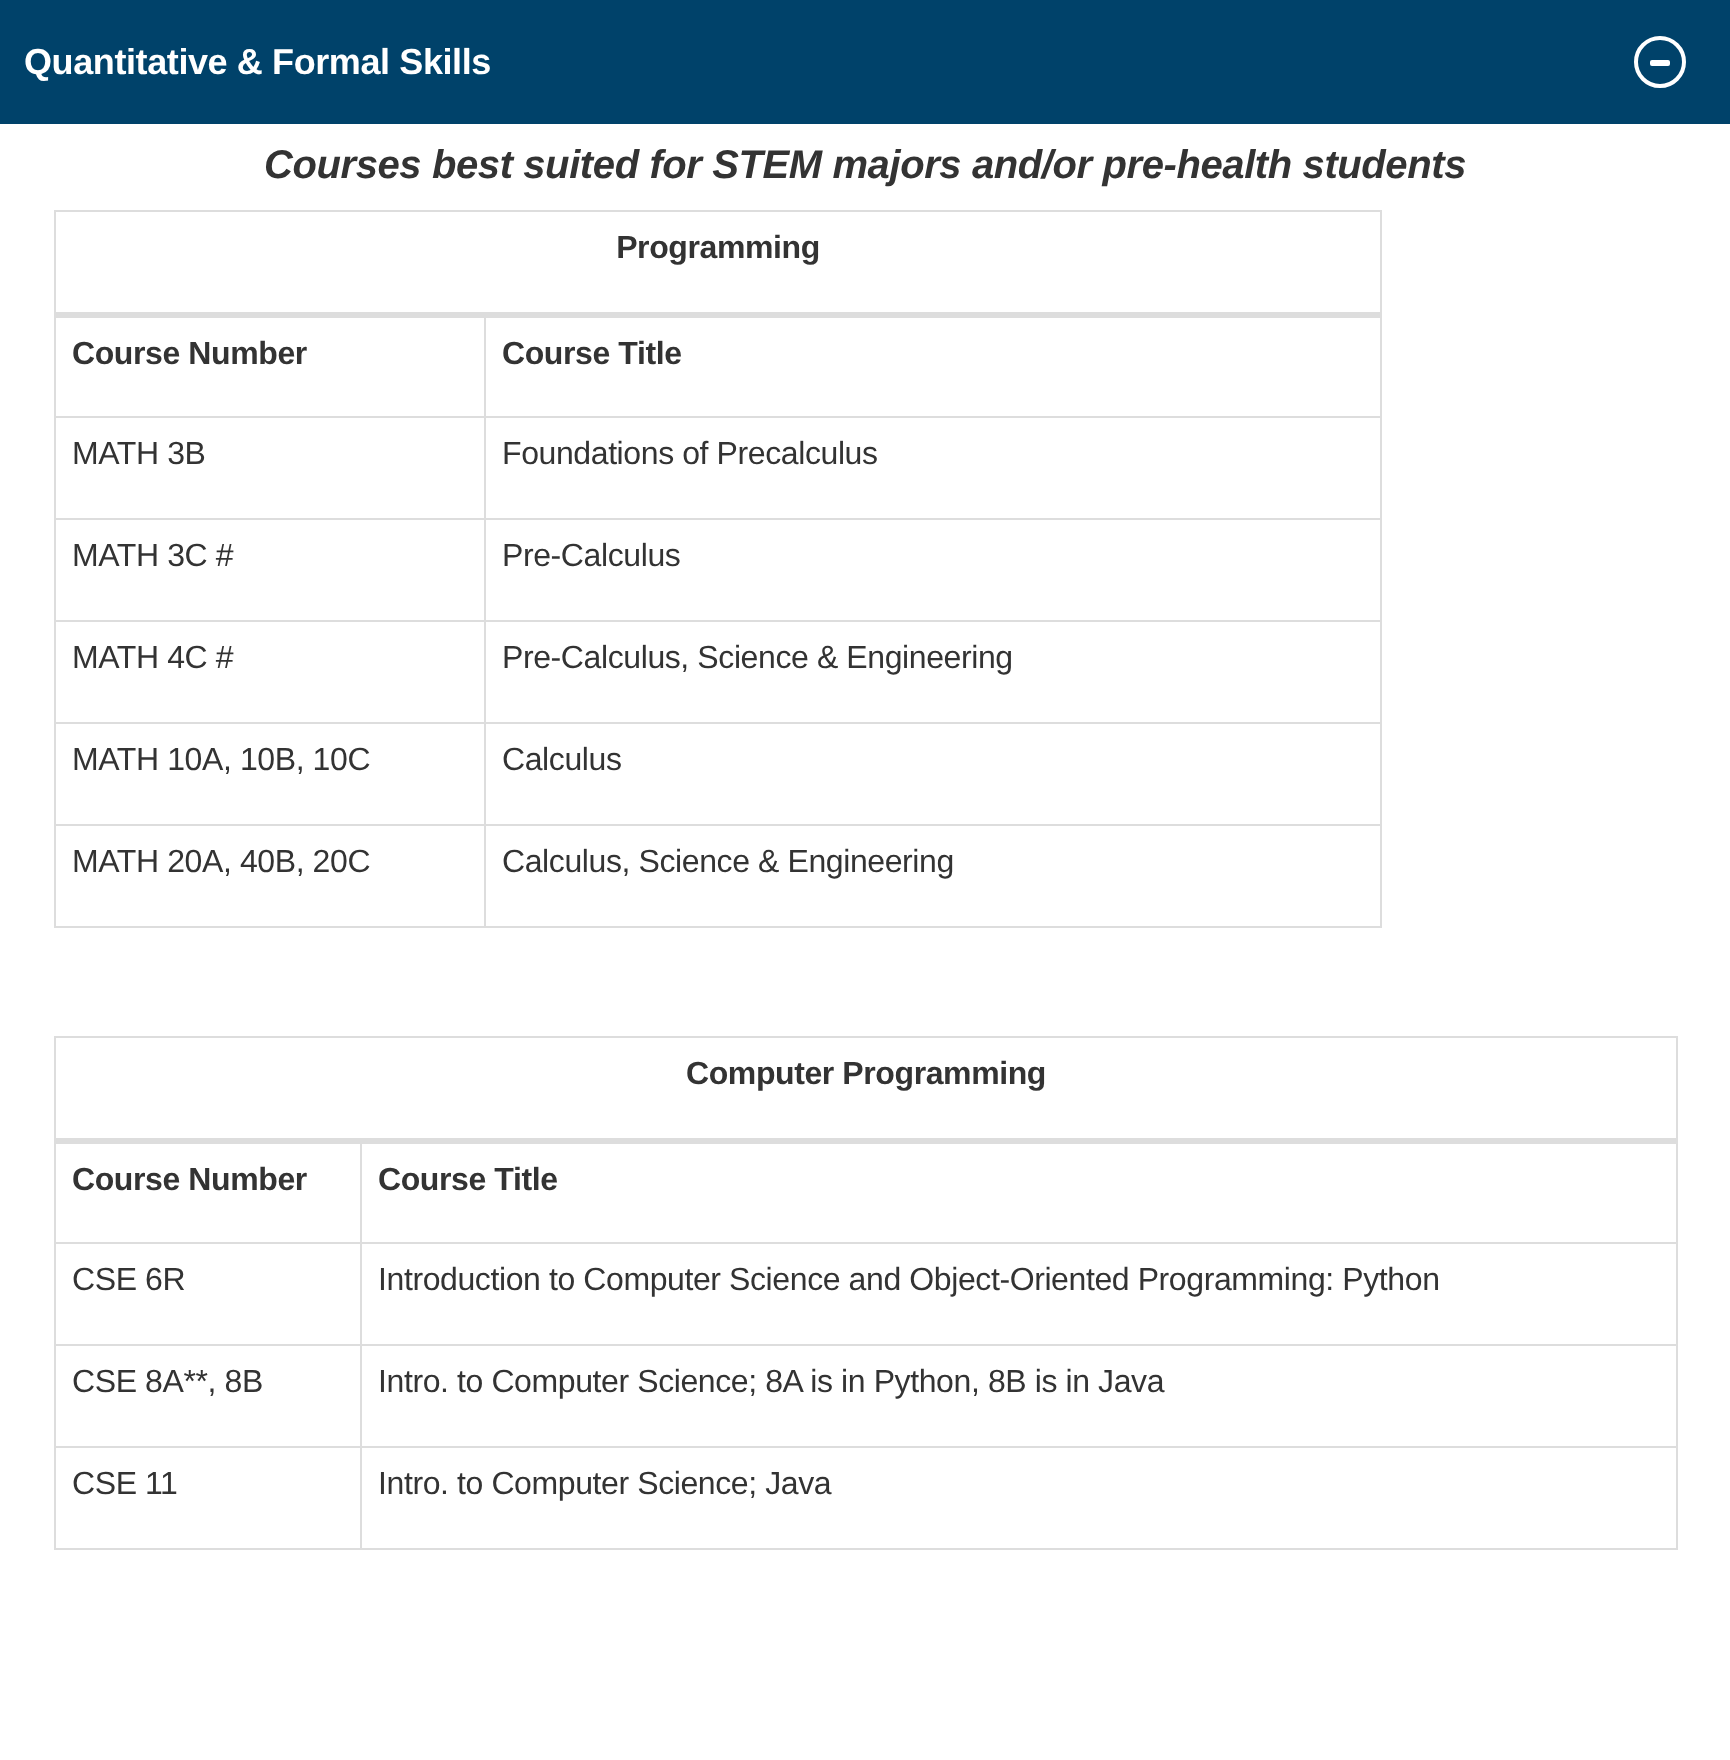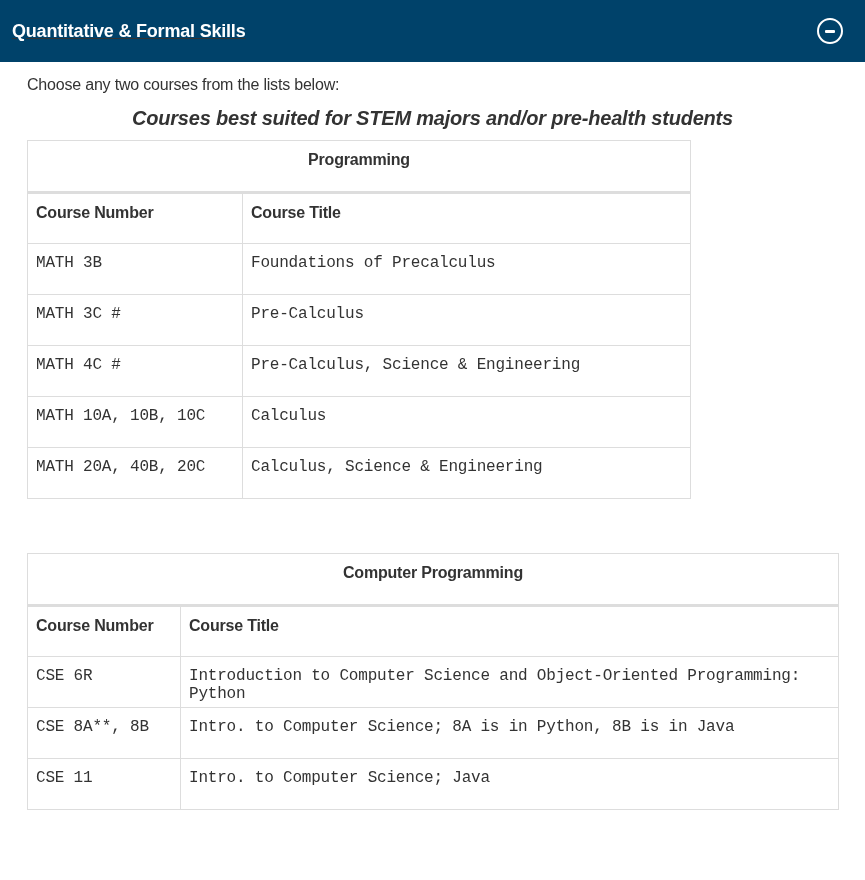--- a/index.html
+++ b/index.html
@@ -9,21 +9,20 @@
     background: #ffffff;
     font-family: "Liberation Sans", "DejaVu Sans", sans-serif;
     color: #333333;
     font-size: 16px;
   }
   .accordion-header {
     height: 62px;
     background: #00426a;
     display: flex; align-items: center; justify-content: space-between;
     padding: 0 12px;
-    text-decoration: underline;
   }
   .accordion-title {
     color: #ffffff; font-weight: bold; font-size: 18px; margin: 0;
     letter-spacing: -0.2px;
   }
   .collapse-btn {
     width: 26px; height: 26px; margin-right: 10px;
     border: 2px solid #ffffff; border-radius: 50%;
     display: flex; align-items: center; justify-content: center;
     cursor: pointer; background: transparent;
@@ -51,38 +50,37 @@
     border-collapse: collapse; margin-top: 10px; font-size: 16px;
   }
   table.courses td, table.courses th {
     border: 1px solid #dddddd; padding: 0 8px; height: 51px; vertical-align: top;
     padding-top: 10px; text-align: left; letter-spacing: -0.2px;
   }
   table.courses th.caption {
     text-align: center; font-weight: bold; border-bottom: 3px solid #dddddd; height: 52px;
   }
   table.courses th.col { font-weight: bold; }
-  table.courses td { font-weight: normal; color: #333333; font-family: Liberation Mono, monospace; }
+  table.courses td { font-weight: normal; color: #333333; }
   #math-table { width: 664px; }
   #math-table .c1 { width: 215px; }
   #cp-table { width: 812px; margin-top: 54px; }
   #cp-table .c1 { width: 153px; }
 </style>
 </head>
 <body>
 
 <div class="accordion-header">
   <h2 class="accordion-title">Quantitative &amp; Formal Skills</h2>
   <div class="collapse-btn">
       <div class="bar"></div>
     </div>
 </div>
 
 <div class="content">
-  <p class="intro">Choose any two courses from the lists below:</p>
   <p class="subheading">Courses best suited for STEM majors and/or pre-health students</p>
 
   <table class="courses" id="math-table">
     <tbody>
         <tr>
           <th class="caption" colspan="2">Programming</th>
         </tr>
     <tr>
       <th class="col c1">Course Number</th>
       <th class="col">Course Title</th>

